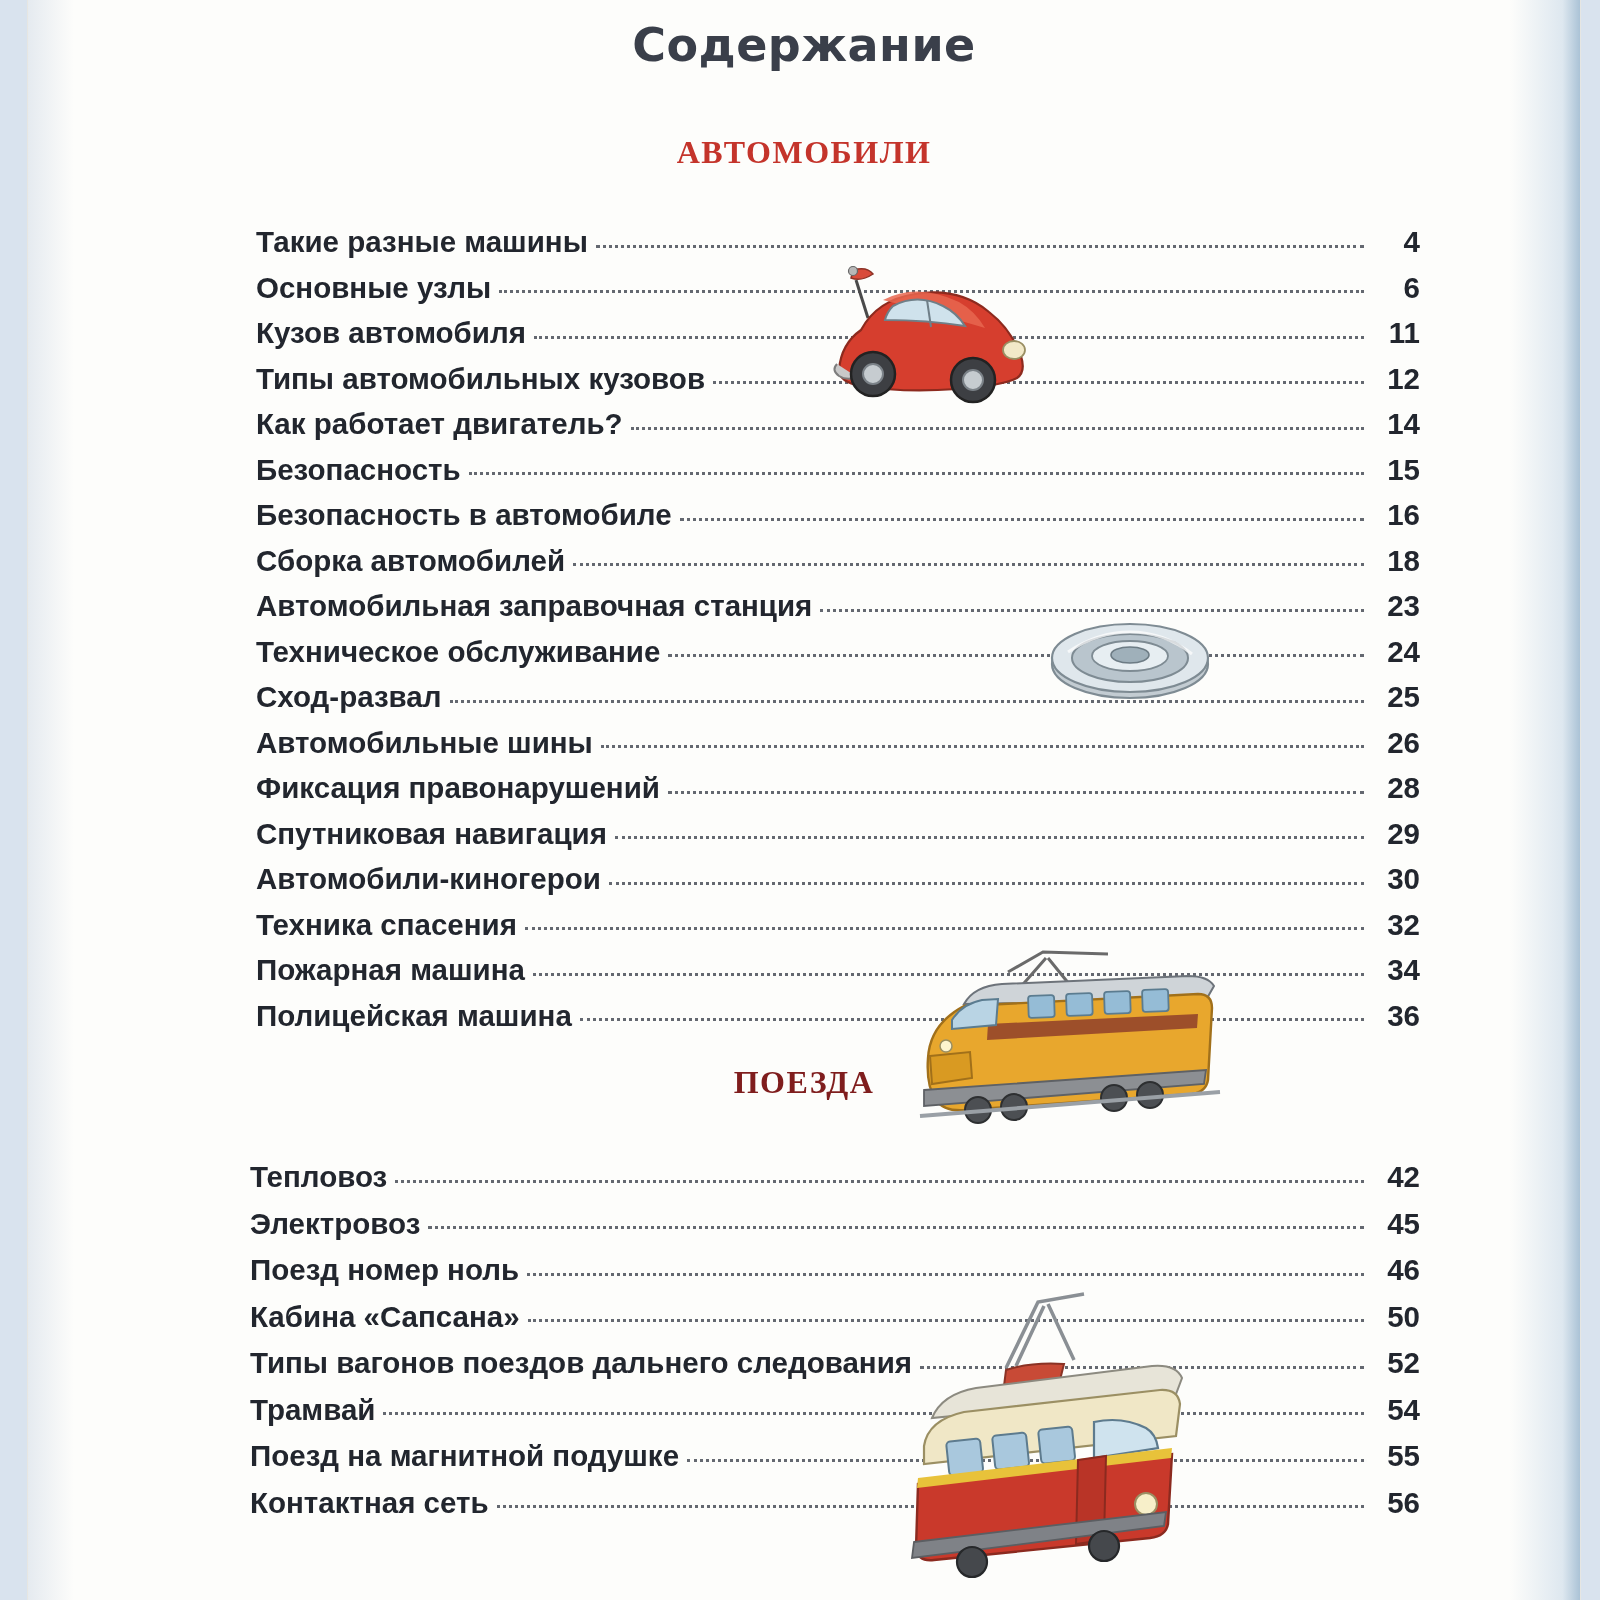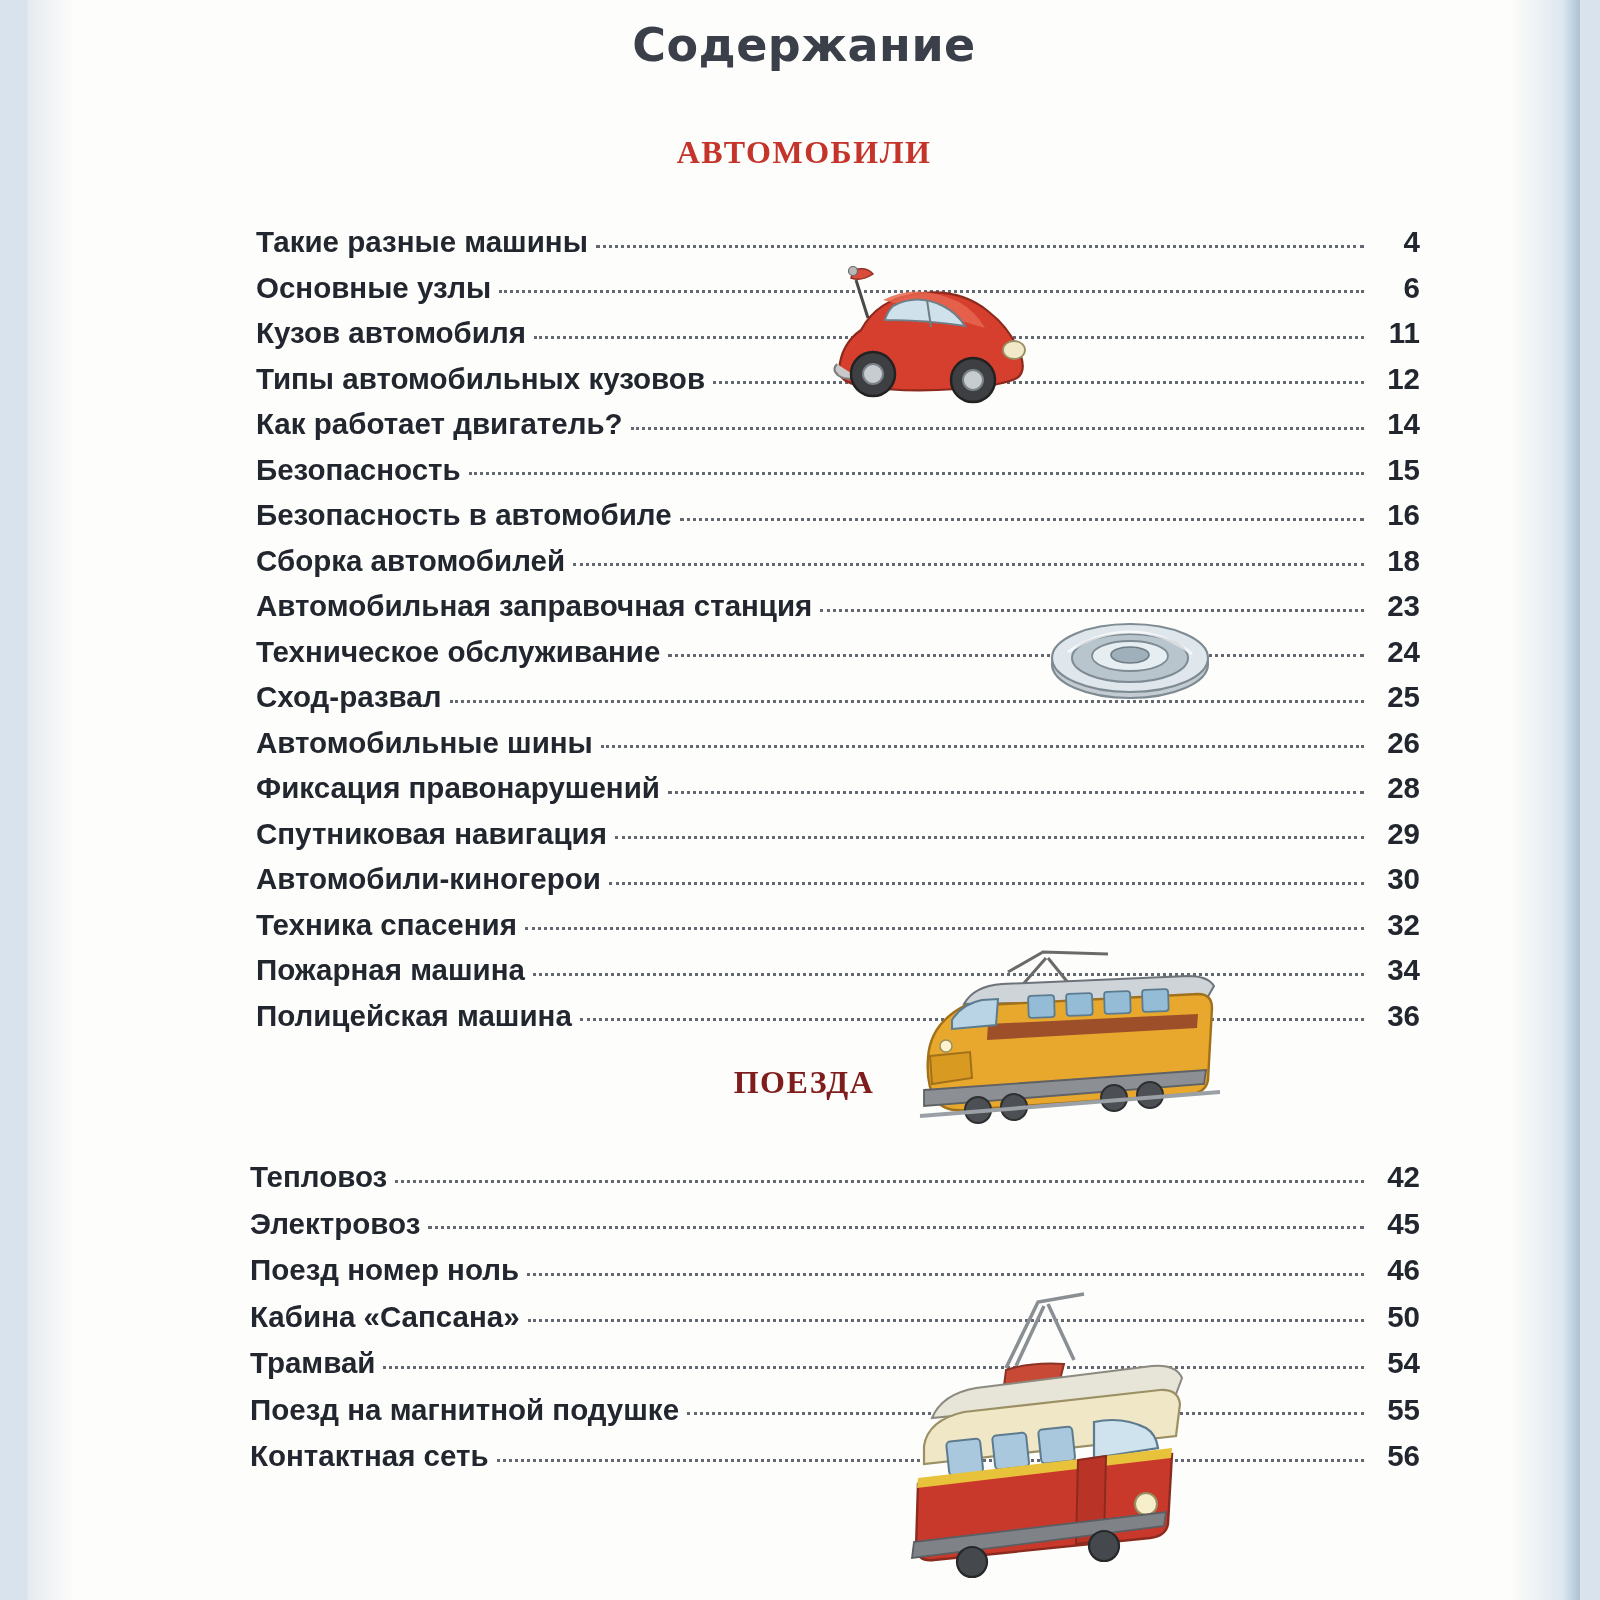--- a/index.html
+++ b/index.html
@@ -322,20 +322,25 @@
         <span class="entry">Поезд номер ноль</span>
         <span class="leader"></span>
         <span class="page-no">46</span>
       </li>
     <li>
         <span class="entry">Кабина «Сапсана»</span>
         <span class="leader"></span>
         <span class="page-no">50</span>
       </li>
     <li>
+        <span class="entry">Типы вагонов поездов дальнего следования</span>
+        <span class="leader"></span>
+        <span class="page-no">52</span>
+      </li>
+    <li>
         <span class="entry">Трамвай</span>
         <span class="leader"></span>
         <span class="page-no">54</span>
       </li>
     <li>
         <span class="entry">Поезд на магнитной подушке</span>
         <span class="leader"></span>
         <span class="page-no">55</span>
       </li>
     <li>

